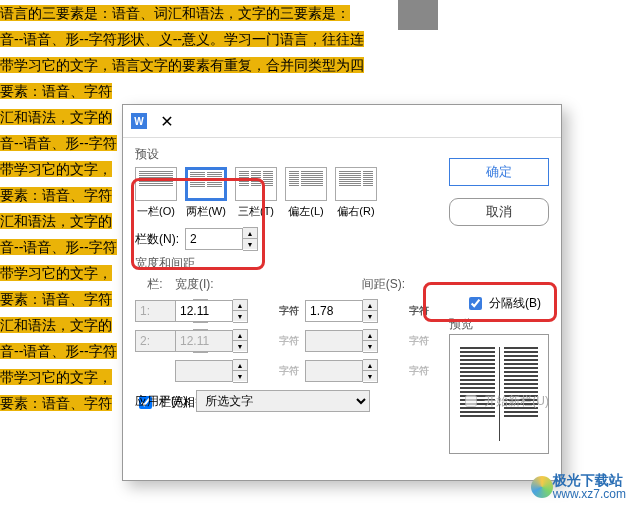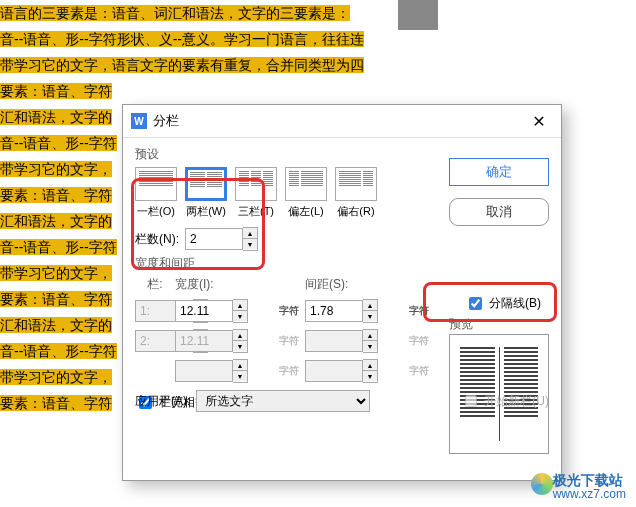--- a/index.html
+++ b/index.html
@@ -230,21 +230,21 @@
     position:absolute;
     right: 4px; top: 144px;
     width:128px; height:34px;
     border:3px solid #e03030;
     border-radius:8px;
     pointer-events:none;
   }
   .footer-logo {
     position:absolute;
     right: 10px; bottom: 6px;
-    display:flex; 
+    display:flex; align-items:center; 
   }
   .footer-logo .lg {
     width:22px;height:22px;border-radius:50%;
     background: conic-gradient(#f7c948, #7cd46c, #4aa3e0, #f7c948);
   }
   .footer-logo .lt { display:flex; flex-direction:column; line-height:14px;}
   .footer-logo .zh { color:#2b6fb5; font-size:14px; font-weight:bold;}
   .footer-logo .en { color:#2b6fb5; font-size:12px;}
   .page-gap{
     position:absolute;
@@ -274,21 +274,20 @@
     <div class="line"><span class="hl">汇和语法，文字的</span></div>
     <div class="line"><span class="hl">音--语音、形--字符</span></div>
     <div class="line"><span class="hl">带学习它的文字，</span></div>
     <div class="line"><span class="hl">要素：语音、字符</span></div>
   </div>
 </div>
 
 <div class="dialog">
   <div class="dlg-title">
     <div class="wicon">W</div>
-    <div class="ttxt">分栏</div>
     <div class="xbtn">✕</div>
   </div>
   <div class="dlg-body">
 
     <div class="section-label">预设</div>
 
     <div class="presets">
       <div class="preset">
         <div class="picon">
             <div class="col">
@@ -437,21 +436,21 @@
       <span>分隔线(B)</span>
     </div>
     <div class="prev-label">预览</div>
 
     <div class="group-wd">
       <div class="section-label">宽度和间距</div>
       <div class="wd-grid">
         <div class="lbl">栏:</div>
         <div class="lbl" style="text-align:left">宽度(I):</div>
         <div></div>
-        <div class="lbl" style="text-align:left">间距(S):</div>
+        <div class="lbl" style="text-align:right">间距(S):</div>
         <div></div>
 
         <div class="spin colidx">
             <input disabled="" value="1:" style="">
             <div class="arrows">
               <span>▲</span>
               <span>▼</span>
             </div>
           </div>
         <div class="spin">

